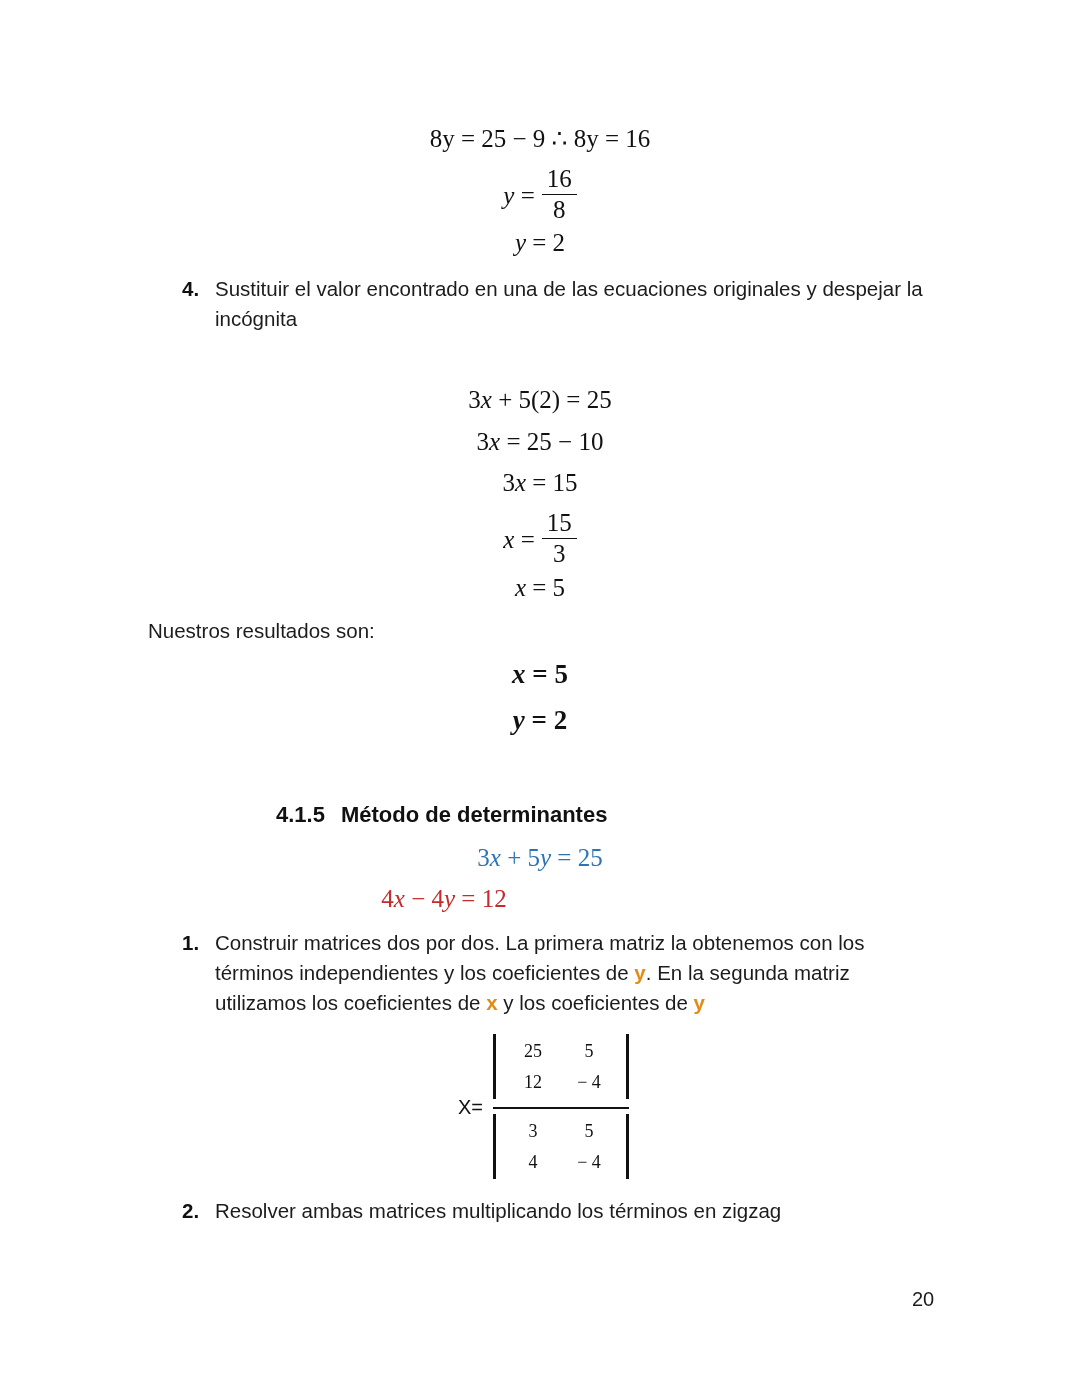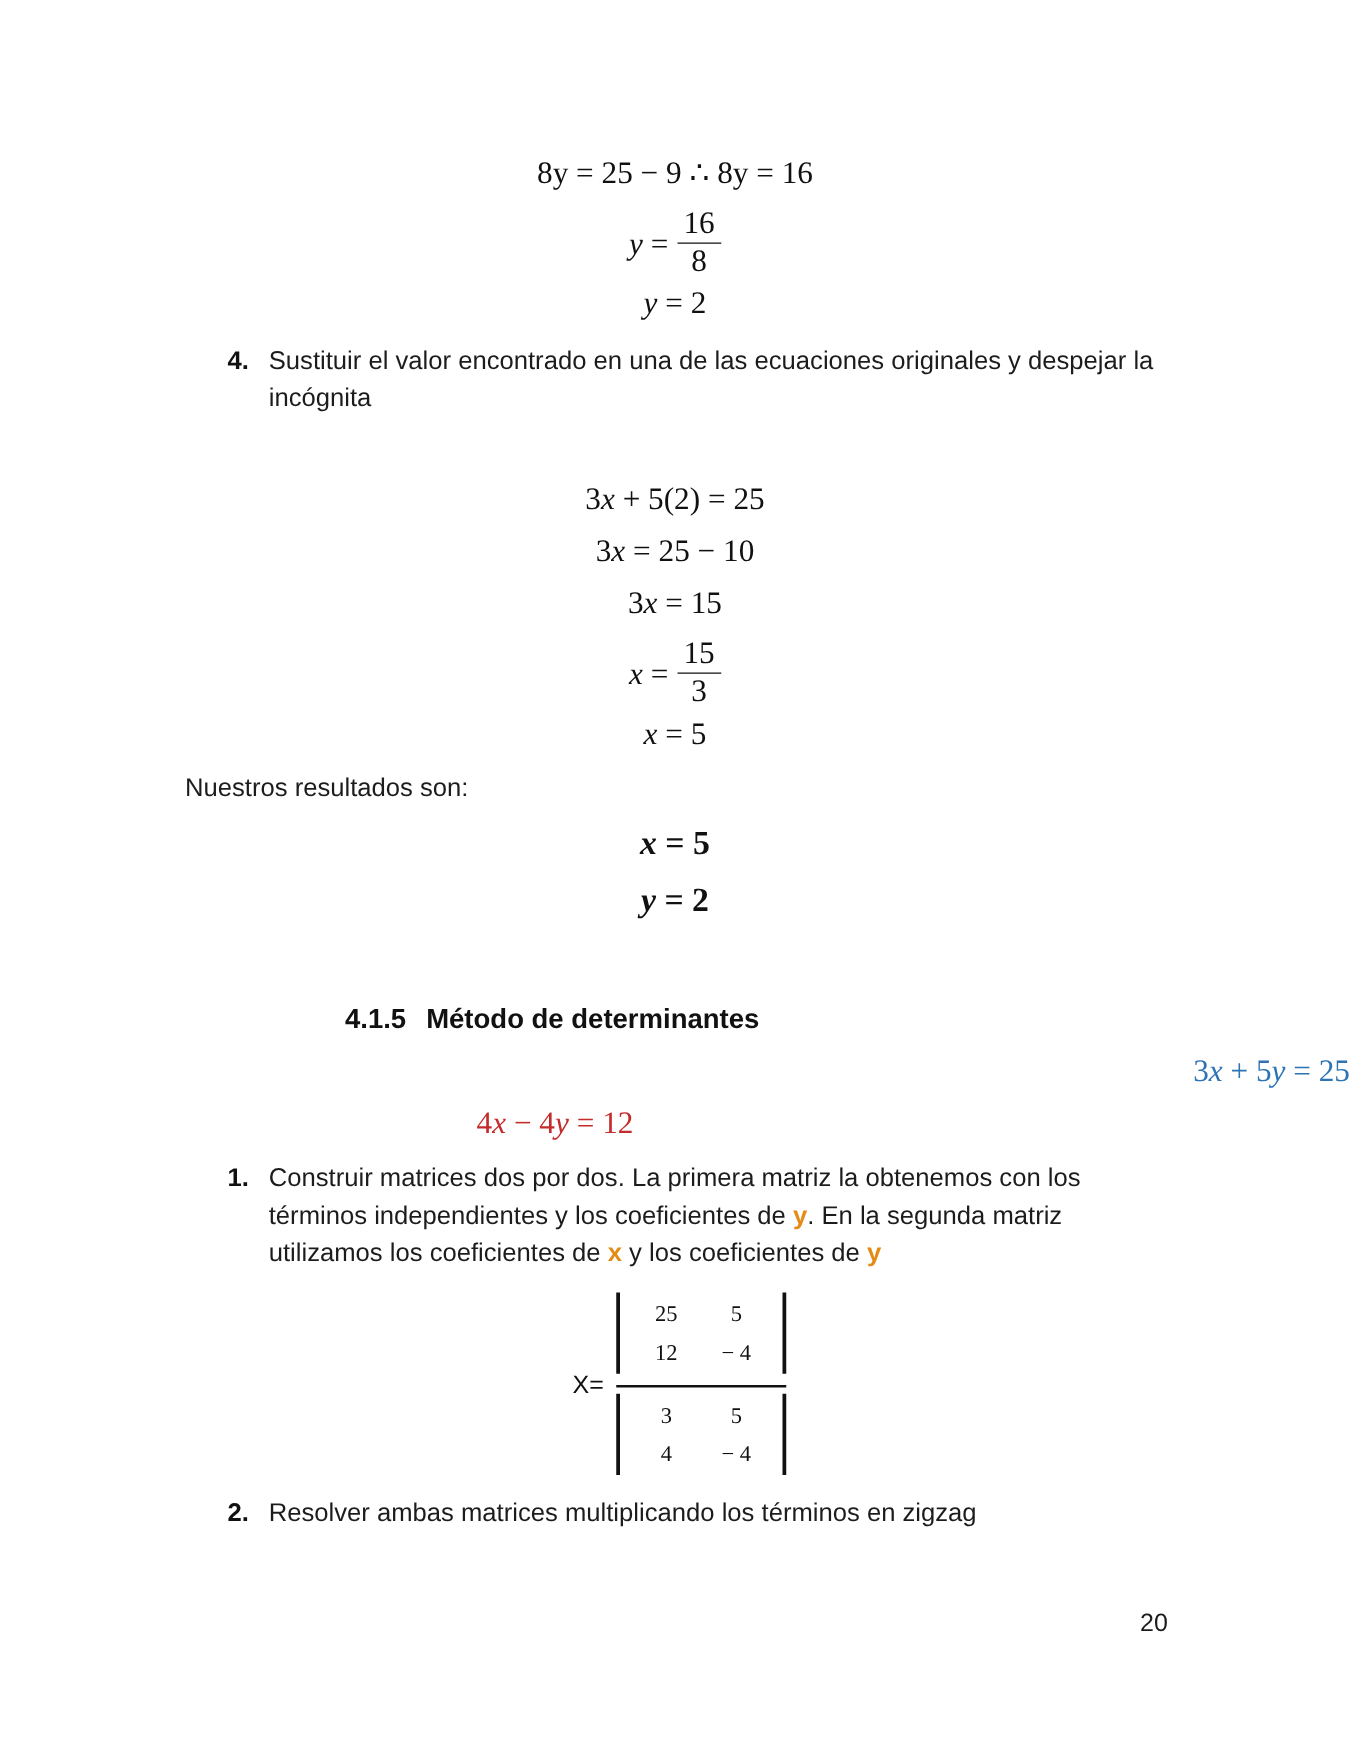--- a/index.html
+++ b/index.html
@@ -232,21 +232,21 @@
   </div>
 
   <div class="math bold eq-row" style="position:absolute; left:0; top:705px; width:1080px;">
     <span class="v">y</span><span> = 2</span>
   </div>
 
   <div class="heading" style="left:276px; top:802px;">
     <span class="num">4.1.5</span><span>Método de determinantes</span>
   </div>
 
-  <div class="math eq-row eq-blue" style="position:absolute; left:0; top:844px; width:1080px;text-align:right;">
+  <div class="math eq-row eq-blue" style="position:absolute; left:0; top:844px; width:1080px;">
     <span>3</span><span class="v">x</span><span> + 5</span><span class="v">y</span><span> = 25</span>
   </div>
 
   <div class="math eq-row eq-red" style="position:absolute; left:0; top:885px; width:888px;">
     <span>4</span><span class="v">x</span><span> − 4</span><span class="v">y</span><span> = 12</span>
   </div>
 
   <div class="list-item" style="left:182px; top:928px; width:690px;">
     <div class="list-num">1.</div>
     <div class="list-body para"><span>Construir matrices dos por dos. La primera matriz la obtenemos con los términos independientes y los coeficientes de </span><span class="hl-orange">y</span><span>. En la segunda matriz utilizamos los coeficientes de </span><span class="hl-orange">x</span><span> y los coeficientes de </span><span class="hl-orange">y</span></div>

